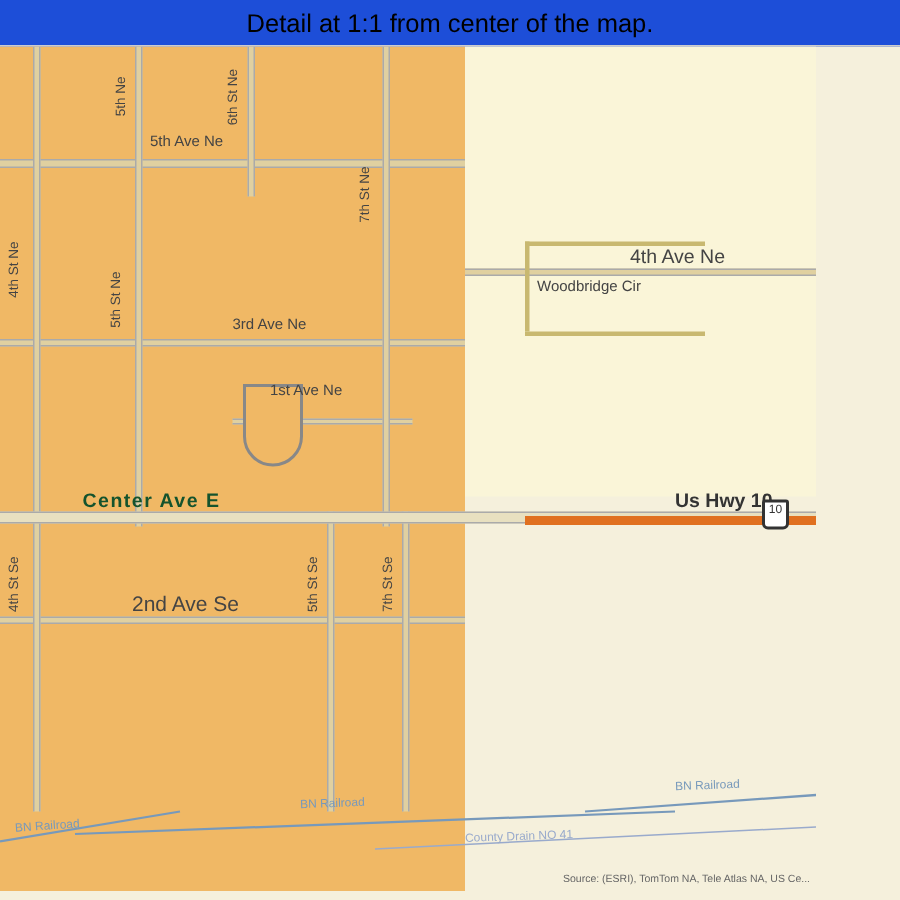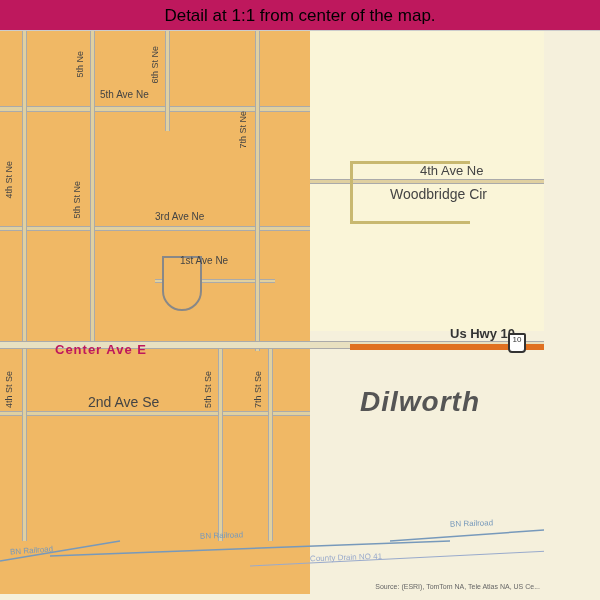--- a/index.html
+++ b/index.html
@@ -5,21 +5,21 @@
     * { margin: 0; padding: 0; box-sizing: border-box; }
     body {
       width: 600px;
       height: 600px;
       overflow: hidden;
       font-family: Arial, sans-serif;
       background: #f5f0dc;
     }
 
     #title-bar {
-      background: #be185d;
+      background: #1d4ed8;
       text-align: center;
       padding: 6px 0 4px;
       font-size: 17px;
       font-weight: normal;
       border-bottom: 1px solid #ccc;
     }
 
     #map-container {
       position: relative;
       width: 544px;
@@ -179,43 +179,40 @@
   </div>
 
   <div class="street-label" style="top:180px;left:115px;font-size:10px;color:#444;margin-left:40px;">
     <span>3rd Ave Ne</span>
   </div>
 
   <div class="street-label" style="top:224px;left:180px;font-size:10px;color:#444;">
     <span>1st Ave Ne</span>
   </div>
 
-  <div class="street-label" style="top:311px;left:55px;font-size:13px;font-weight:bold;color:#be185d;letter-spacing:1px;">
+  <div class="street-label" style="top:295px;left:55px;font-size:13px;font-weight:bold;color:#14532d;letter-spacing:1px;">
     <span>Center Ave E</span>
   </div>
 
   <div class="street-label" style="top:363px;left:88px;font-size:14px;color:#444;">
     <span>2nd Ave Se</span>
   </div>
 
   <div class="street-label" style="top:132px;left:420px;font-size:13px;color:#444;">
     <span>4th Ave Ne</span>
   </div>
 
   <div class="street-label" style="top:295px;left:450px;font-size:13px;font-weight:bold;color:#333;">
     <span>Us Hwy 10</span>
   </div>
 
-  <div class="street-label" style="top:155px;left:390px;font-size:14px;color:#444;">
+  <div class="street-label" style="top:155px;left:358px;font-size:10px;color:#444;">
     <span>Woodbridge Cir</span>
   </div>
 
-  <div id="dilworth-label">
-    <span>Dilworth</span>
-  </div>
 
   <div style="position:absolute;top:130px;left:4px;writing-mode:vertical-rl;transform:rotate(180deg);font-size:9px;color:#444;white-space:nowrap;">
     <span>4th St Ne</span>
   </div>
 
   <div style="position:absolute;top:150px;left:72px;writing-mode:vertical-rl;transform:rotate(180deg);font-size:9px;color:#444;white-space:nowrap;">
     <span>5th St Ne</span>
   </div>
 
   <div style="position:absolute;top:20px;left:75px;writing-mode:vertical-rl;transform:rotate(180deg);font-size:9px;color:#444;white-space:nowrap;">

